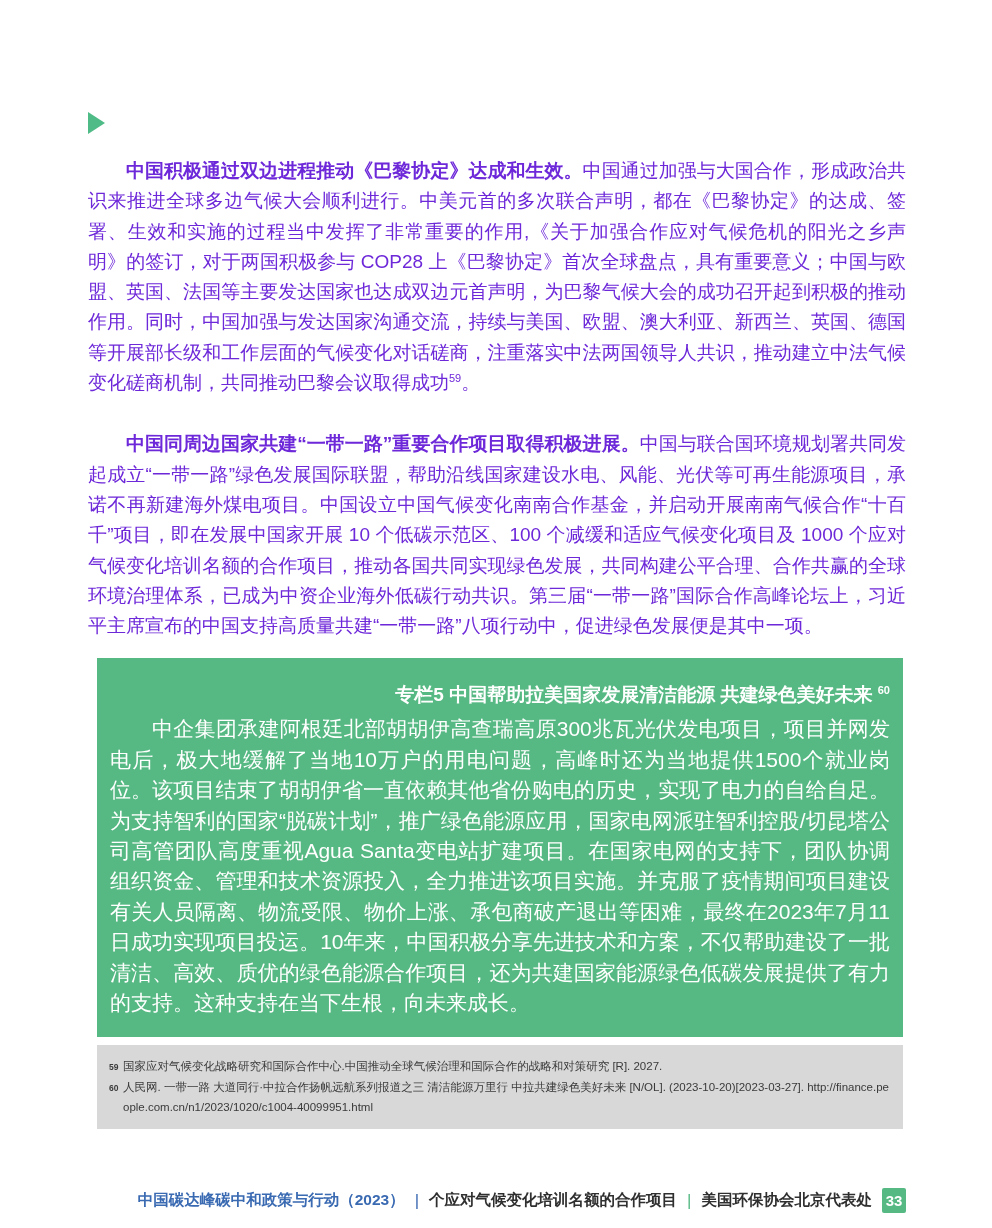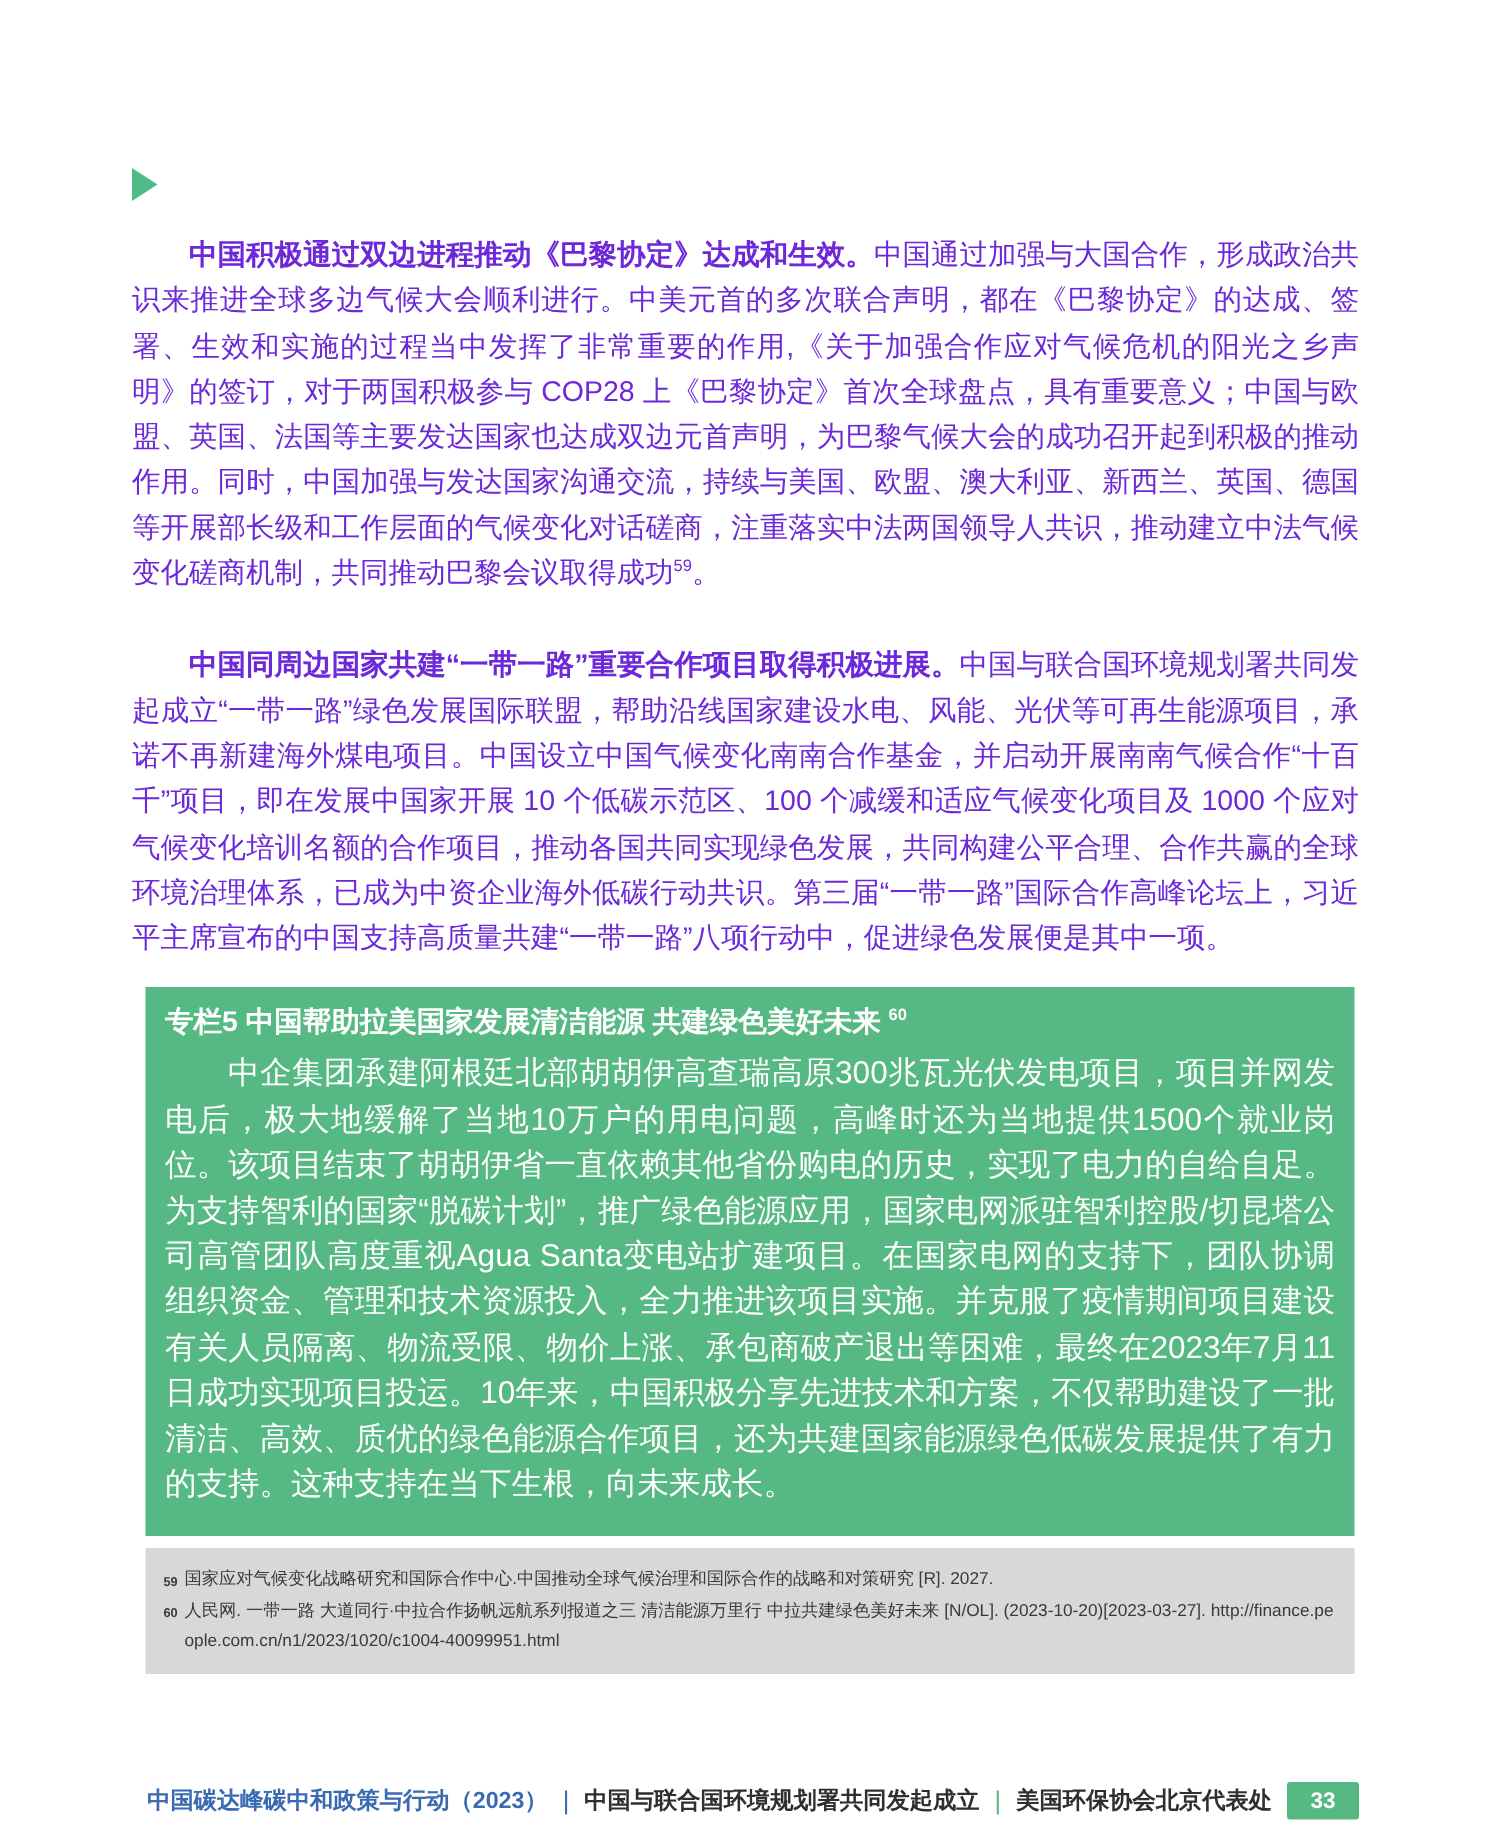--- a/index.html
+++ b/index.html
@@ -60,25 +60,26 @@
   
   .callout {
     margin-top: 17px;
     width: 806px;
     margin-left: 9px;
     background: #56b983;
     color: #ffffff;
     padding: 9px 13px 18px 13px;
   }
   .box-title {
-    text-align: left;
+    text-align: right;
     font-size: 19px;
     font-weight: 700;
     line-height: 30px;
     color: #ffffff;
+    margin-top: 13px;
   }
   .box-body {
     margin-top: 4px;
     font-size: 21px;
     line-height: 30.4px;
     text-align: justify;
     text-indent: 2em;
     color: #ffffff;
   }
   
@@ -114,21 +115,21 @@
     align-items: center;
     font-size: 15.5px;
     font-weight: 700;
   }
   .footer .report-title { color: #3a6ab2; }
   .footer .sep-blue { color: #3a6ab2; margin: 0 10px; font-weight: 400; font-size: 17px; }
   .footer .sep-green { color: #56b983; margin: 0 10px; font-weight: 400; font-size: 17px; }
   .footer .org { color: #2f2f2f; }
   .page-badge {
     margin-left: 10px;
-    width: 48px;
+    width: 24px;
     height: 25px;
     background: #56b983;
     color: #ffffff;
     font-size: 15px;
     font-weight: 700;
     display: flex;
     align-items: center;
     justify-content: center;
     border-radius: 2px;
   }
@@ -161,18 +162,18 @@
         <span class="ref">60</span>
         <span class="ftext">人民网. 一带一路 大道同行·中拉合作扬帆远航系列报道之三 清洁能源万里行 中拉共建绿色美好未来 [N/OL]. (2023-10-20)[2023-03-27]. http://finance.people.com.cn/n1/2023/1020/c1004-40099951.html</span>
       </div>
     </div>
 
   </div>
 
   <div class="footer">
     <span class="report-title">中国碳达峰碳中和政策与行动（2023）</span>
     <span class="sep-blue">|</span>
-    <span class="org">中国与联合国环境规划署共同发起成立</span>
+    <span class="org">个应对气候变化培训名额的合作项目</span>
     <span class="sep-green">|</span>
     <span class="org">美国环保协会北京代表处</span>
     <span class="page-badge">33</span>
   </div>
 </div>
 
 </body></html>

